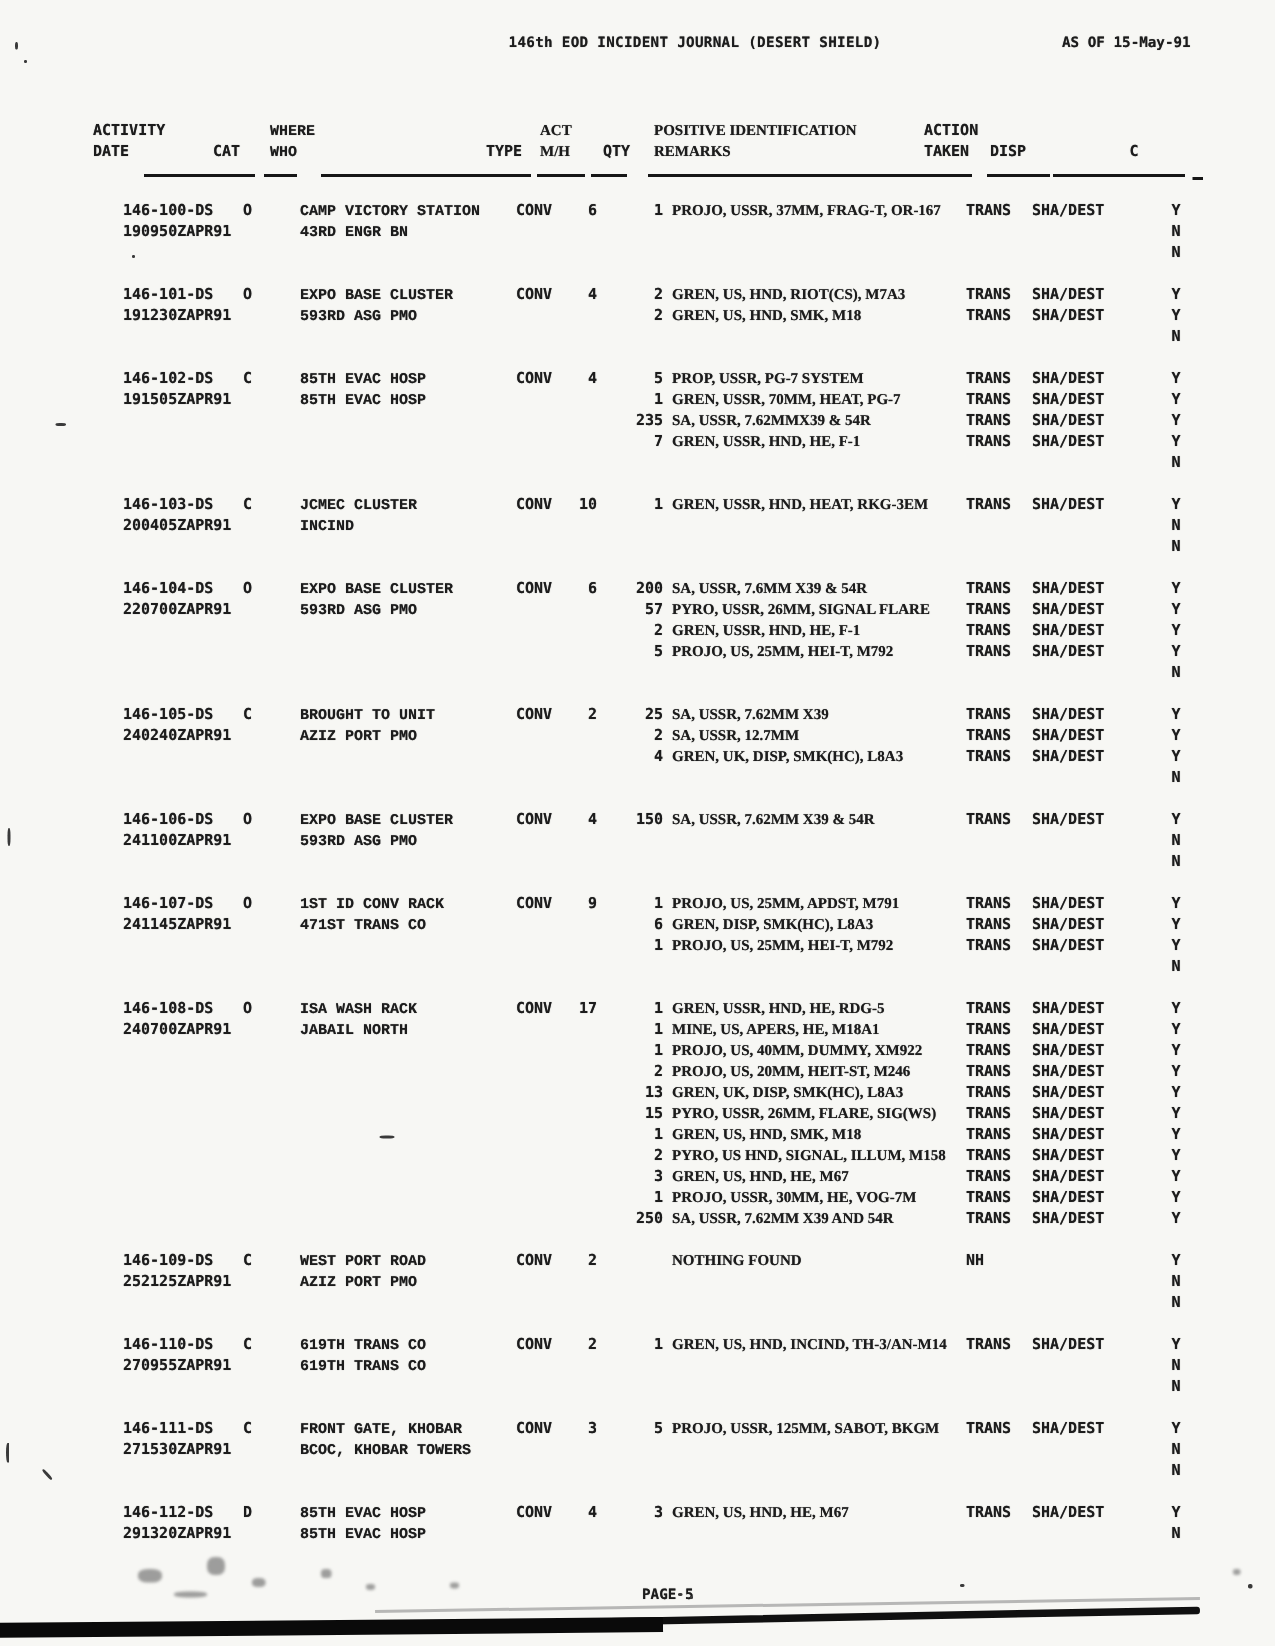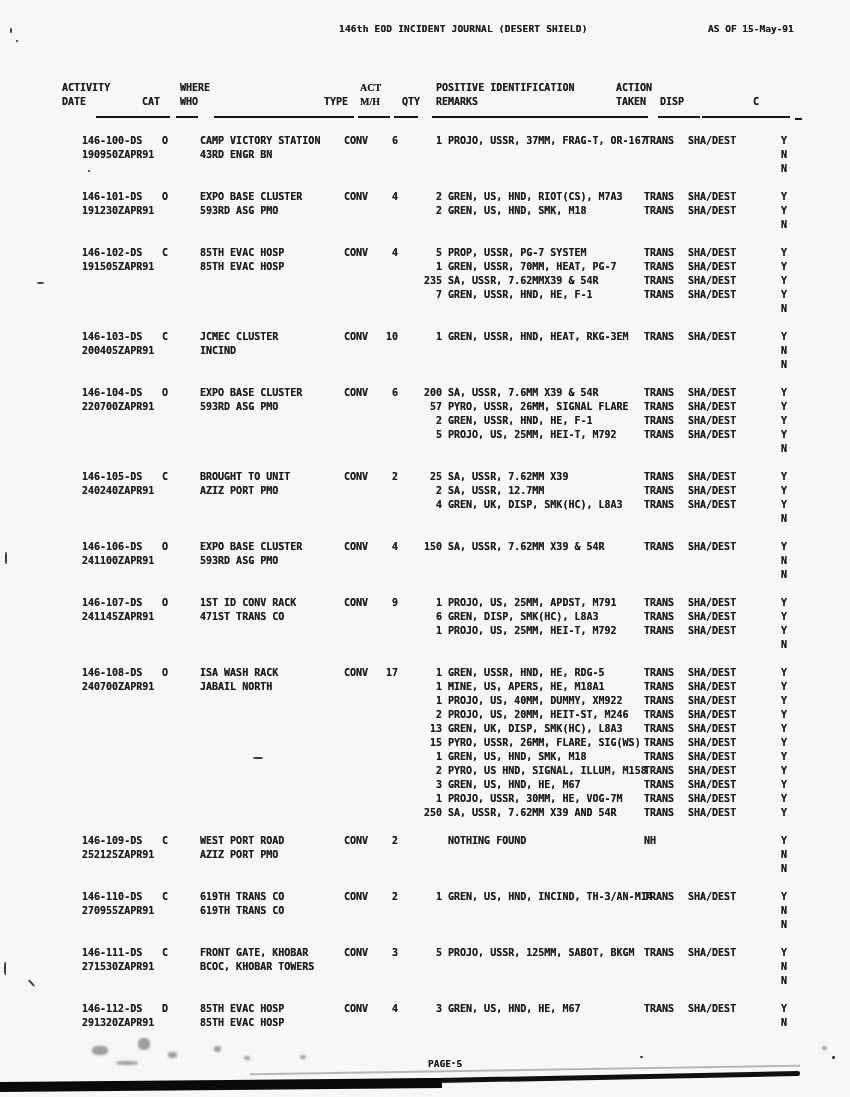--- a/index.html
+++ b/index.html
@@ -11,25 +11,25 @@
   }
   .page{position:absolute;inset:0;}
   .ink{color:#1c1c1c;font-weight:700;text-shadow:0 0 .5px rgba(30,30,30,.75);}
   
   .doc-title{position:absolute;top:23px;left:339px;font-size:9.5px;letter-spacing:.2px;white-space:nowrap;}
   .as-of{position:absolute;top:23px;left:708px;font-size:9.5px;white-space:nowrap;}
   
   .line{display:flex;align-items:baseline;height:14px;line-height:14px;font-size:10px;white-space:nowrap;}
   .c1{margin-left:62px;width:80px;}
   .c2{width:38px;}
-  .c3{width:144px;}
+  .c3{width:144px;font-family:Liberation Mono, monospace;}
   .c4{width:36px;}
   .c5{width:18px;text-align:right;}
   .c6{width:44px;text-align:right;}
-  .c7{margin-left:6px;width:196px;}
+  .c7{margin-left:6px;width:196px;font-family:Liberation Serif, serif;}
   .c8{width:44px;}
   .c9{width:93px;}
   .c10{width:14px;}
   .hdr{position:absolute;left:0;right:0;}
   .hdr-1{top:81px;}
   .hdr-2{top:95px;}
   .hdr .c5{text-align:left;font-family:Liberation Serif, serif;}
   .hdr .c6{text-align:left;padding-left:24px;box-sizing:border-box;}
   .hdr .c7{padding-left:8px;box-sizing:border-box;width:188px;}
   

